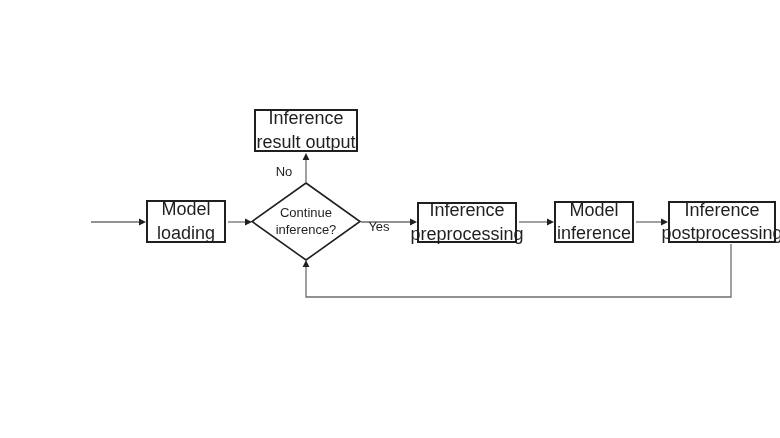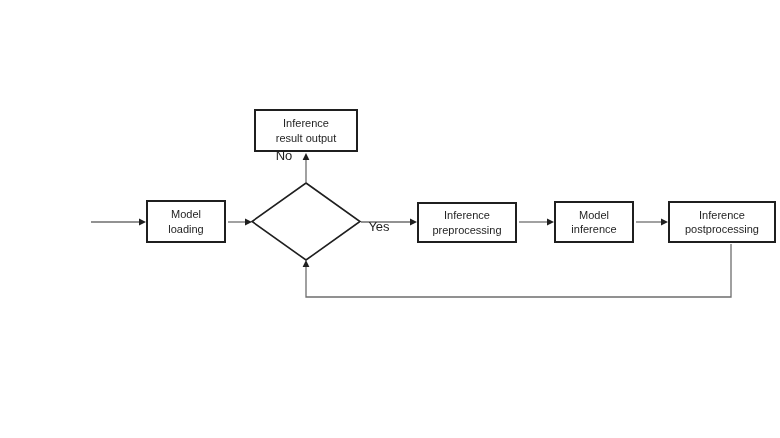--- a/index.html
+++ b/index.html
@@ -14,41 +14,41 @@
   .flow-line{stroke:var(--line-color,#6e6e6e);stroke-width:1.3;fill:none;}
   .arrowhead{fill:var(--arrow-color,#1f1f1f);stroke:none;}
   .diamond-shape{fill:var(--node-bg,#ffffff);stroke:var(--node-border,#1f1f1f);stroke-width:1.6;}
   .node{
     position:absolute;
     box-sizing:border-box;
     background:var(--node-bg,#ffffff);
     border:2px solid var(--node-border,#1f1f1f);
     display:flex;align-items:center;justify-content:center;
     text-align:center;
-    font-size:11px;line-height:1.3;
+    font-size:18px;line-height:1.3;
     color:var(--text-color,#1f1f1f);
     white-space:pre-line;
   }
   .n-weight{left:9px;top:201px;width:80px;height:42px;}
   .n-loading{left:146px;top:200px;width:80px;height:43px;}
   .n-output{left:254px;top:109px;width:104px;height:43px;}
   .n-pre{left:417px;top:202px;width:100px;height:41px;}
   .n-inf{left:554px;top:201px;width:80px;height:42px;}
   .n-post{left:668px;top:201px;width:108px;height:42px;}
   .diamond-label{
     position:absolute;left:252px;top:183px;width:108px;height:77px;
     display:flex;align-items:center;justify-content:center;
     text-align:center;font-size:13px;line-height:1.3;
     color:var(--text-color,#1f1f1f);white-space:pre-line;
   }
   .edge-label{
     position:absolute;font-size:13px;color:var(--text-color,#1f1f1f);
     text-align:center;
   }
-  .lbl-no{left:268px;top:148px;width:32px;text-align:center;}
+  .lbl-no{left:268px;top:164px;width:32px;text-align:center;}
   .lbl-yes{left:363px;top:203px;width:32px;margin-top:16px;}
 </style>
 </head>
 <body>
 
 <div class="canvas">
 
   <svg class="connectors" viewBox="0 0 780 438" xmlns="http://www.w3.org/2000/svg">
 
     <line class="flow-line" x1="91" y1="222" x2="140" y2="222"></line>
@@ -84,18 +84,20 @@
 
   <div class="node n-pre">Inference
 preprocessing</div>
 
   <div class="node n-inf">Model
 inference</div>
 
   <div class="node n-post">Inference
 postprocessing</div>
 
+  <div class="diamond-label">Continue
+inference?</div>
 
   <div class="edge-label lbl-no">No</div>
 
   <div class="edge-label lbl-yes">Yes</div>
 
 </div>
 
 </body></html>

